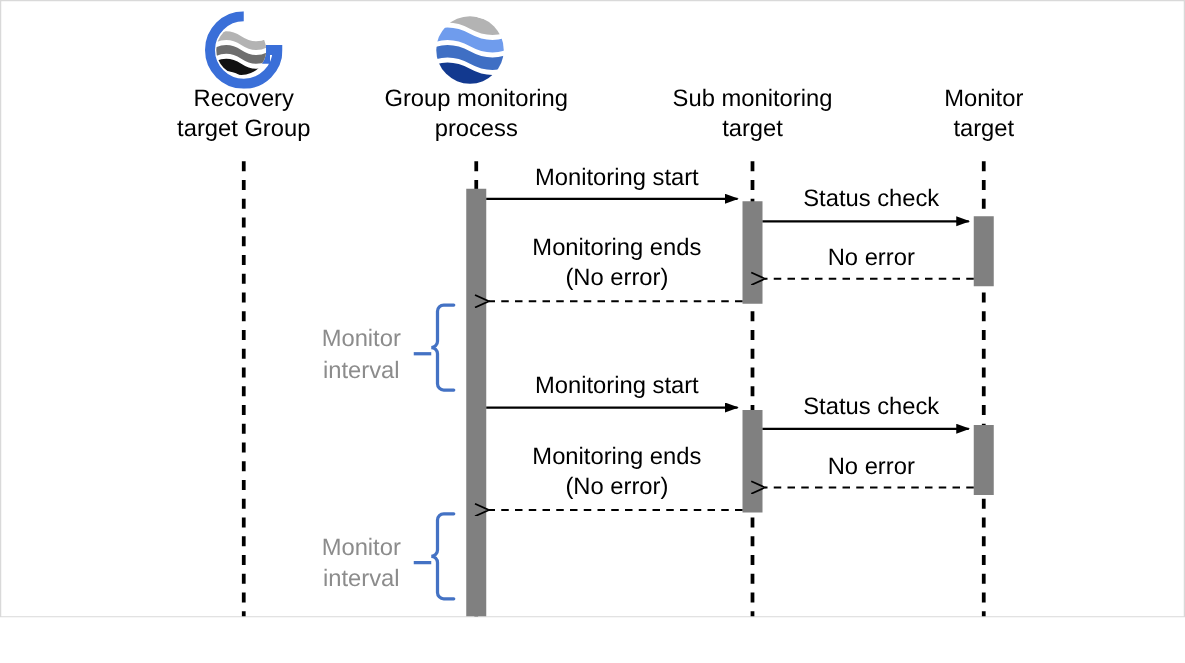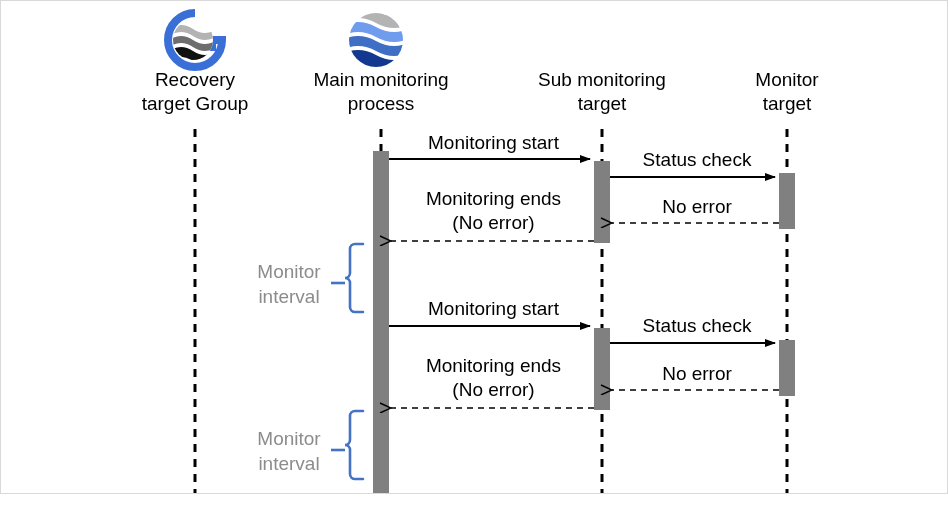--- a/index.html
+++ b/index.html
@@ -90,21 +90,21 @@
         <path d="M-5 2 q18 -10 36 0 q18 10 36 0 v12 q-18 10 -36 0 q-18 -10 -36 0 z" fill="#b3b3b3"></path>
         <path d="M-5 18 q18 -10 36 0 q18 10 36 0 v10 q-18 10 -36 0 q-18 -10 -36 0 z" fill="#6f9ced"></path>
         <path d="M-5 32 q18 -10 36 0 q18 10 36 0 v10 q-18 10 -36 0 q-18 -10 -36 0 z" fill="#3f6fc4"></path>
         <path d="M-5 46 q18 -10 36 0 q18 10 36 0 v22 q-18 10 -36 0 q-18 -10 -36 0 z" fill="#12398f"></path>
       </g>
     </svg>
   </div>
 
   <div class="actor-head" style="left:104px; top:67px; width:180px;">Recovery
 target Group</div>
-  <div class="actor-head" style="left:285px; top:67px; width:190px;">Main monitoring
+  <div class="actor-head" style="left:285px; top:67px; width:190px;">Group monitoring
 process</div>
   <div class="actor-head" style="left:508px; top:67px; width:186px;">Sub monitoring
 target</div>
   <div class="actor-head" style="left:716px; top:67px; width:140px;">Monitor
 target</div>
 
   <div class="msg-label" style="left:385px; top:130px; width:215px;">Monitoring start</div>
   <div class="msg-label" style="left:606px; top:147px; width:180px;">Status check</div>
   <div class="msg-label" style="left:606px; top:194px; width:180px;">No error</div>
   <div class="msg-label" style="left:385px; top:186px; width:215px;">Monitoring ends

